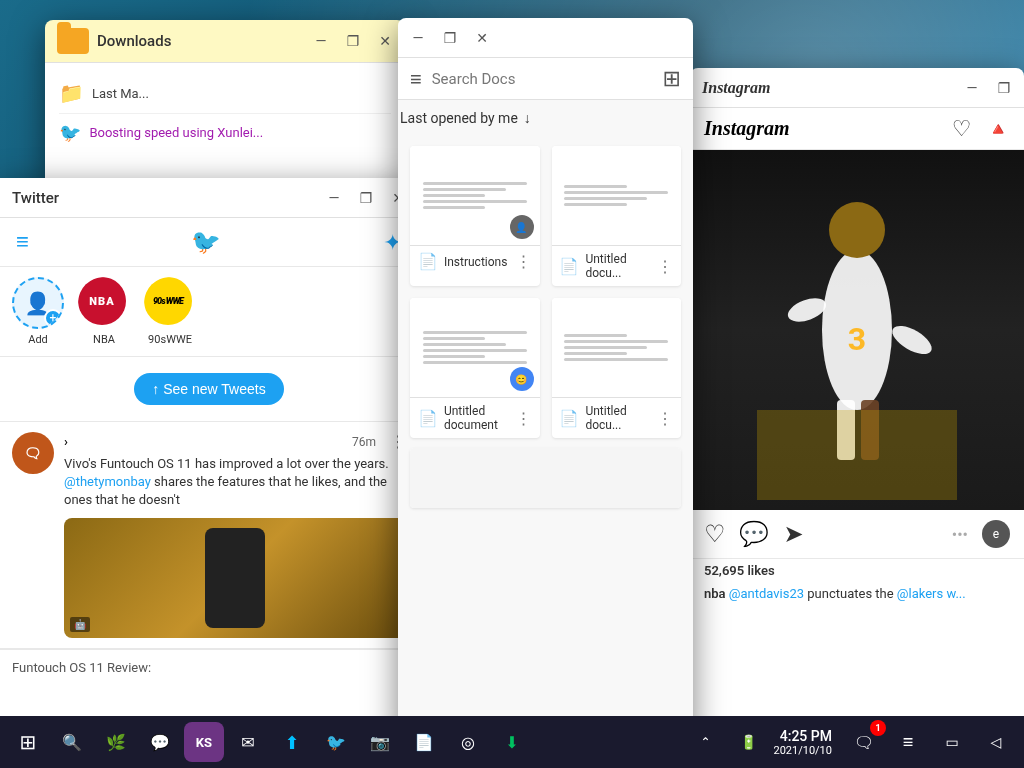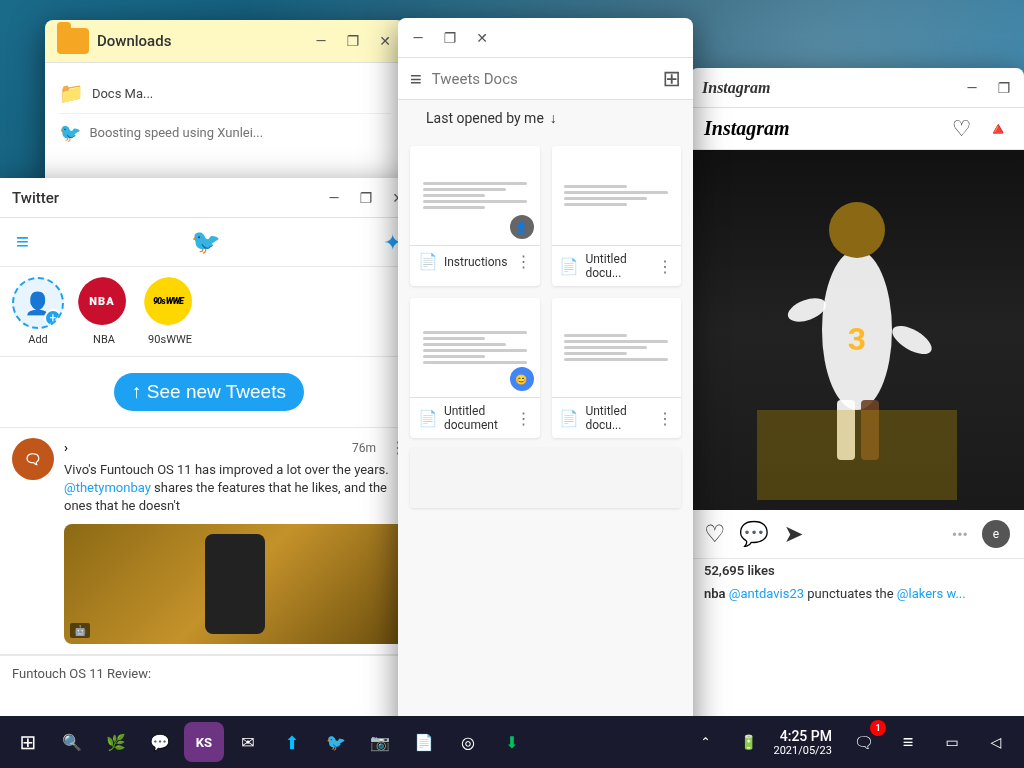--- a/index.html
+++ b/index.html
@@ -136,21 +136,21 @@
       align-items: center;
       gap: 8px;
       padding: 8px 0;
     }
     .xunlei-bird {
       color: #1da1f2;
       font-size: 18px;
     }
     .xunlei-text {
       font-size: 13px;
-      color: #737373;
+      color: #a21caf;
     }
     .folder-icon-yellow {
       width: 32px;
       height: 26px;
       background: #f5a623;
       border-radius: 0 4px 4px 4px;
       position: relative;
     }
     .folder-icon-yellow::before {
       content: '';
@@ -219,21 +219,21 @@
       display: flex; align-items: center; justify-content: center;
       font-size: 12px; color: white;
       border: 2px solid white;
     }
     .new-tweets-btn {
       background: #1da1f2;
       color: white;
       border: none;
       border-radius: 20px;
       padding: 8px 18px;
-      font-size: 19px;
+      font-size: 14px;
       cursor: pointer;
       display: flex;
       align-items: center;
       gap: 6px;
       margin: 8px auto;
     }
     .tweet-item {
       display: flex;
       padding: 10px 12px;
       gap: 10px;
@@ -293,21 +293,21 @@
       padding: 8px 12px;
       display: flex;
       align-items: center;
       gap: 10px;
       border-bottom: 1px solid #e0e0e0;
     }
     .docs-hamburger { font-size: 20px; color: #555; cursor: pointer; }
     .docs-search-text { font-size: 15px; color: #777; flex: 1; }
     .docs-grid-icon { font-size: 22px; color: #555; cursor: pointer; }
     .docs-filter {
-      padding: 10px 28px;
+      padding: 10px 2px;
       display: flex;
       align-items: flex-end;
       gap: 6px;
       font-size: 14px;
       color: #333;
       cursor: pointer;
     }
     .docs-grid {
       display: grid;
       grid-template-columns: 1fr 1fr;
@@ -461,21 +461,21 @@
     <span class="window-title">Downloads</span>
     <div class="window-controls">
       <div class="win-btn">—</div>
       <div class="win-btn">❐</div>
       <div class="win-btn">✕</div>
     </div>
   </div>
   <div class="downloads-content">
     <div class="downloads-item">
       <span class="downloads-item-icon">📁</span>
-      <span class="downloads-item-text">Docs Ma...</span>
+      <span class="downloads-item-text">Last Ma...</span>
     </div>
     <div class="xunlei-item">
       <span class="xunlei-bird">🐦</span>
       <span class="xunlei-text">Boosting speed using Xunlei...</span>
     </div>
   </div>
 </div>
 
 <div class="window twitter-window">
   <div class="twitter-titlebar window-titlebar">
@@ -543,21 +543,21 @@
   <div class="docs-titlebar window-titlebar">
     <div class="window-controls">
       <div class="win-btn">—</div>
       <div class="win-btn">❐</div>
       <div class="win-btn">✕</div>
     </div>
   </div>
   <div class="docs-content">
     <div class="docs-search-bar">
       <span class="docs-hamburger">≡</span>
-      <span class="docs-search-text">Tweets Docs</span>
+      <span class="docs-search-text">Search Docs</span>
       <span class="docs-grid-icon">⊞</span>
     </div>
     <div class="docs-filter">
       <span>Last opened by me</span>
       <span>↓</span>
     </div>
     <div class="docs-grid">
 
       <div class="doc-card">
         <div class="doc-preview">
@@ -703,21 +703,21 @@
   <div class="taskbar-icon" style="color:#1da1f2;font-size:16px;">🐦</div>
   <div class="taskbar-icon" style="font-size:16px;">📷</div>
   <div class="taskbar-icon" style="color:#4285f4;font-size:16px;">📄</div>
   <div class="taskbar-icon" style="font-size:16px;">◎</div>
   <div class="taskbar-icon" style="color:#00c060;font-size:16px;">⬇</div>
   <div class="taskbar-spacer"></div>
   <div class="taskbar-icon" style="font-size:12px;">⌃</div>
   <div class="taskbar-icon" style="font-size:14px;">🔋</div>
   <div class="taskbar-time">
     <div class="time">4:25 PM</div>
-    <div class="date">2021/05/23</div>
+    <div class="date">2021/10/10</div>
   </div>
   <div class="taskbar-icon-wrap">
     <div class="taskbar-icon" style="font-size:16px;">🗨</div>
     <div class="badge">1</div>
   </div>
   <div class="taskbar-icon" style="font-size:18px;">≡</div>
   <div class="taskbar-icon" style="font-size:14px;">▭</div>
   <div class="taskbar-icon" style="font-size:14px;">◁</div>
 </div>
 

